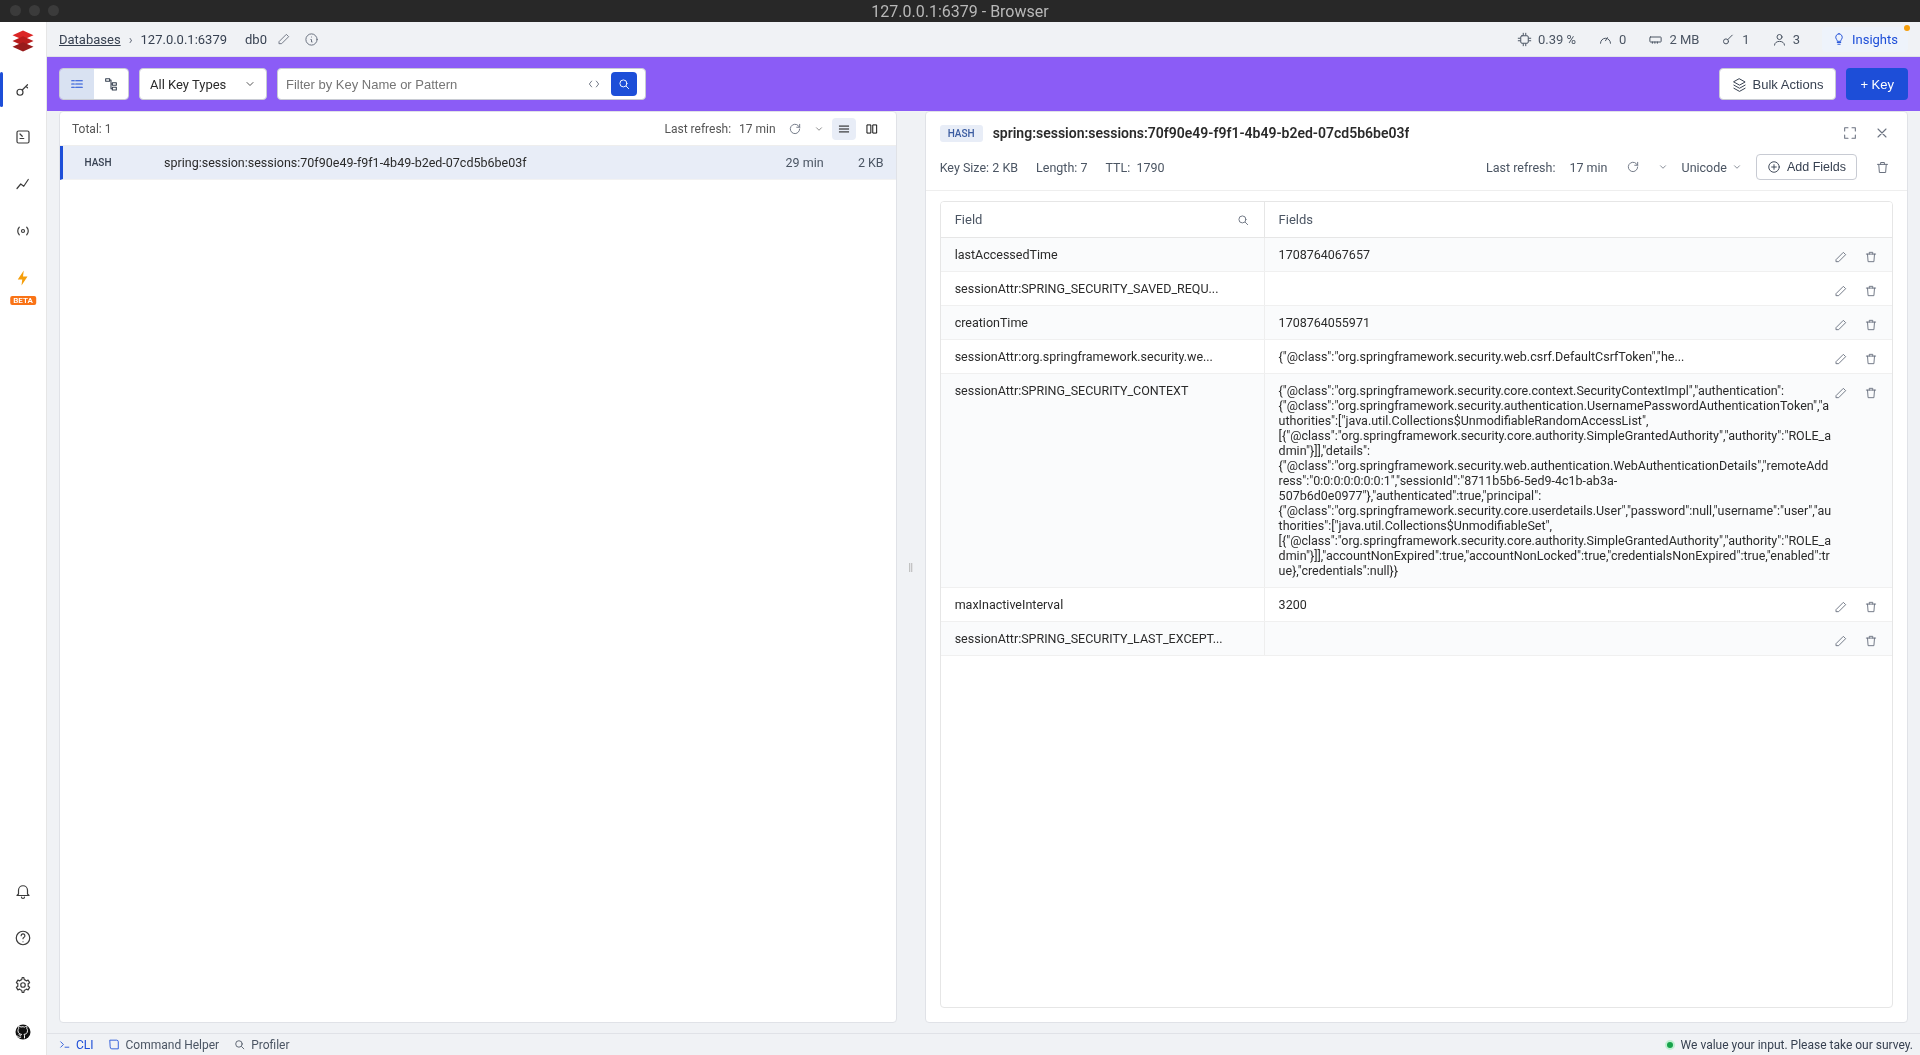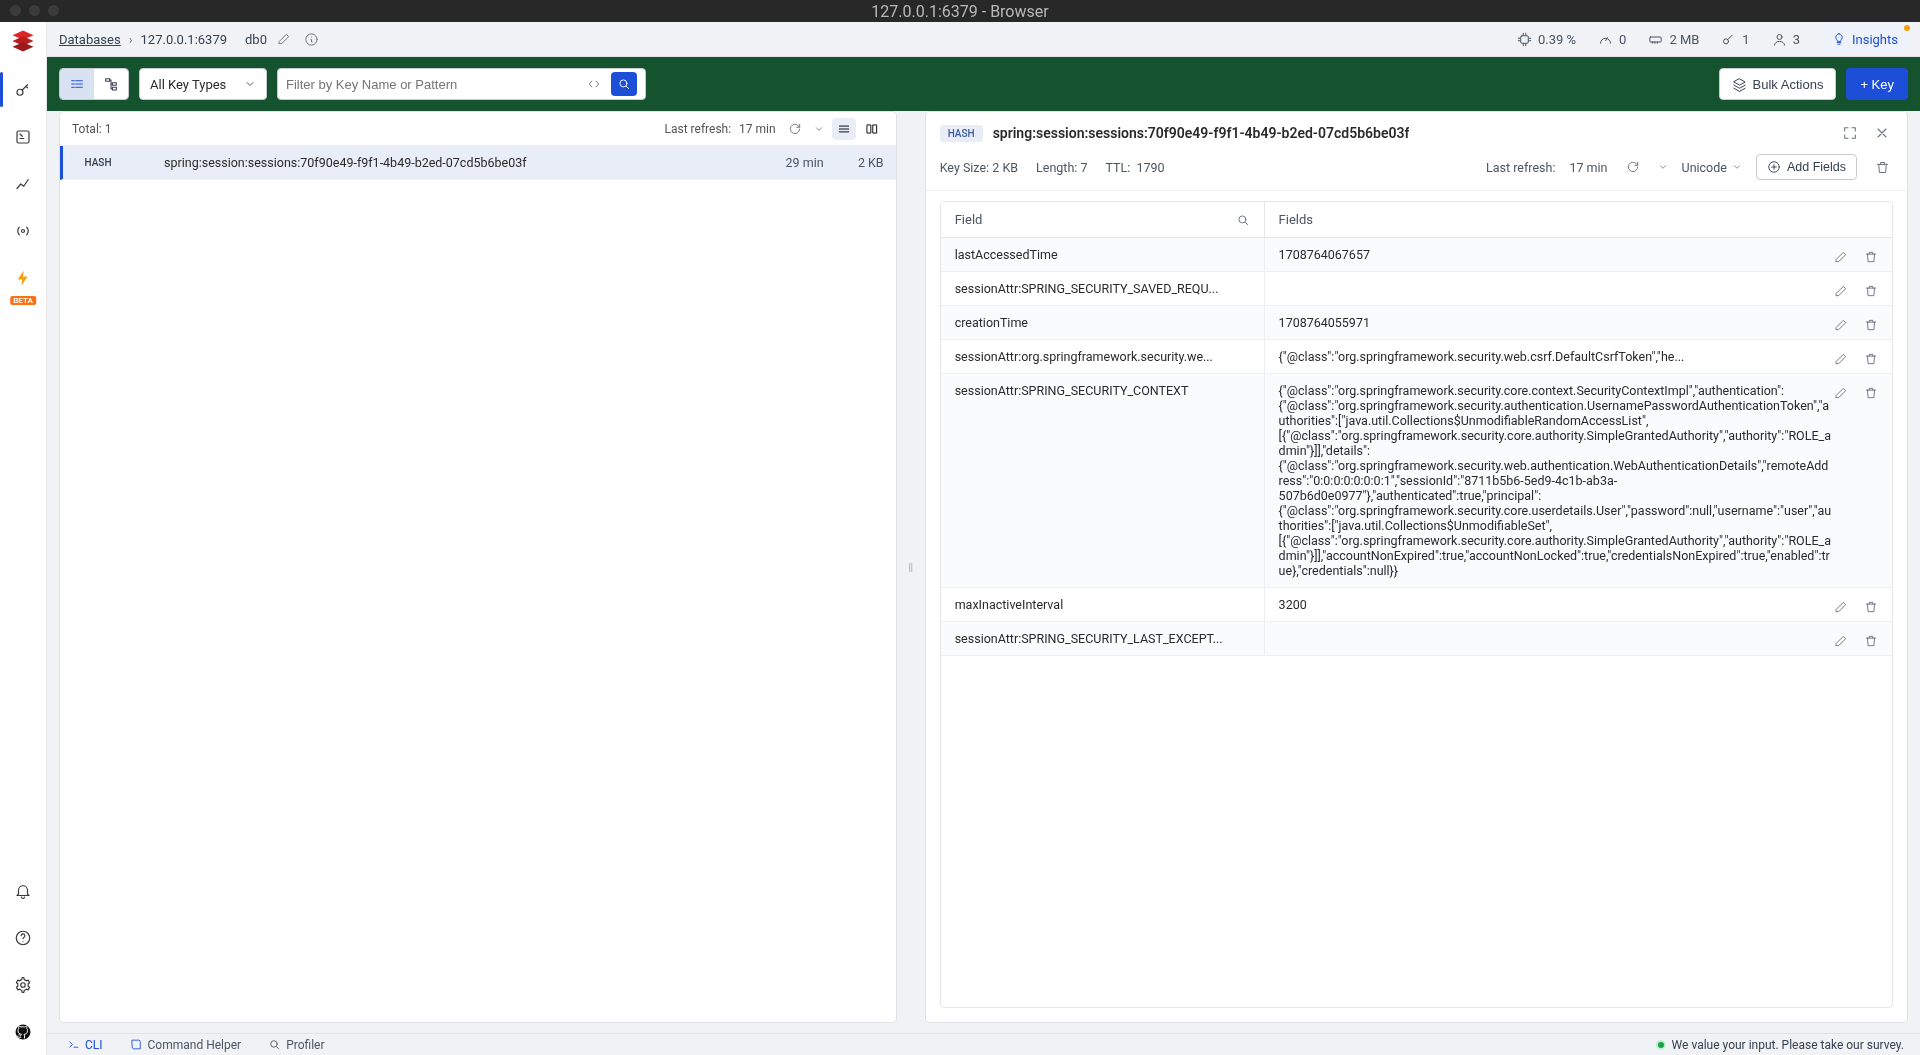--- a/index.html
+++ b/index.html
@@ -32,21 +32,21 @@
 .header .breadcrumb a { color: #374151; text-decoration: underline; }
 .header .breadcrumb .sep { color: #6b7280; }
 .header .breadcrumb .cur { color: #374151; }
 .header .dbname { margin-left: 18px; color:#374151; display:flex; align-items:center; gap:6px; }
 .header .stats { margin-left: auto; display: flex; align-items: center; gap: 22px; color: #4b5563; }
 .header .stat { display: flex; align-items: center; gap: 6px; font-size: 13px; }
 .header .insights { background: #eef3fb; color: #1d4ed8; border-radius: 4px; padding: 5px 10px; display:flex; align-items:center; gap:6px; cursor:pointer; position:relative; }
 .header .insights::after { content:""; position:absolute; right:-2px; top:-2px; width:6px; height:6px; border-radius:50%; background:#f59e0b; }
 
 
-.toolbar { height: 54px; display: flex; align-items: center; padding: 0 12px; gap: 10px; background: #14532d; }
+.toolbar { height: 54px; display: flex; align-items: center; padding: 0 12px; gap: 10px; background: #8b5cf6; }
 .toolbar .view-toggles { display:flex; border:1px solid #c8cbd3; border-radius:4px; overflow:hidden; height:32px; }
 .toolbar .view-toggles button { width:34px; background:#fff; border:none; display:flex; align-items:center; justify-content:center; color:#374151; }
 .toolbar .view-toggles button.active { background:#d9e2f2; color:#1d4ed8; }
 .toolbar .keytype { width: 128px; height:32px; border:1px solid #c8cbd3; border-radius:4px; background:#fff; display:flex; align-items:center; padding:0 10px; justify-content:space-between; font-size:13px; color:#2a2a2a; }
 .toolbar .filter { flex:1; height:32px; border:1px solid #c8cbd3; border-radius:4px; background:#fff; display:flex; align-items:center; padding:0 8px; gap:6px; }
 .toolbar .filter input { flex:1; border:none; outline:none; font-size:13px; background:transparent; }
 .toolbar .filter .search-btn { width:26px; height:24px; background:#1d4ed8; border-radius:4px; display:flex; align-items:center; justify-content:center; }
 .toolbar .filter .search-btn svg { stroke:#fff; width:14px; height:14px; }
 .toolbar .spacer { flex: 3; }
 .toolbar .bulk { height:32px; border:1px solid #c8cbd3; border-radius:4px; background:#fff; padding:0 12px; display:flex; align-items:center; gap:6px; color:#374151; font-size:13px; }
@@ -93,21 +93,21 @@
 .kv-table td { font-size:12.5px; color:#2a2a2a; padding:9px 14px; border-bottom:1px solid #f0f0f0; vertical-align:top; word-break:break-word; }
 .kv-table tr:nth-child(odd) td { background:#fafbfc; }
 .kv-table td.field { border-right:1px solid #eee; white-space:nowrap; overflow:hidden; text-overflow:ellipsis; }
 .kv-table td.value { position:relative; padding-right:60px; }
 .kv-table td.value .row-actions { position:absolute; right:10px; top:8px; display:flex; gap:8px; }
 
 
 .resizer { width:4px; display:flex; align-items:center; justify-content:center; color:#bbb; user-select:none; }
 
 
-.footer { height: 22px; background:#f0f2f5; border-top:1px solid #e0e2e7; display:flex; align-items:center; padding:0 16px; font-size:12px; color:#4b5563; gap:19px; }
+.footer { height: 22px; background:#f0f2f5; border-top:1px solid #e0e2e7; display:flex; align-items:center; padding:0 7px; font-size:12px; color:#4b5563; gap:6px; }
 .footer .tab { display:flex; align-items:center; gap:5px; padding:0 4px; cursor:pointer; }
 .footer .tab.active { color:#1d4ed8; }
 .footer .right { margin-left:auto; display:flex; align-items:center; gap:6px; color:#374151; }
 .footer .dot-green { width:10px; height:10px; border-radius:50%; background: #16a34a; border:2px solid #bff0d1; }
 
 svg { fill:none; stroke:currentColor; stroke-width:1.6; stroke-linecap:round; stroke-linejoin:round; }
 </style>
 </head>
 <body>
 

